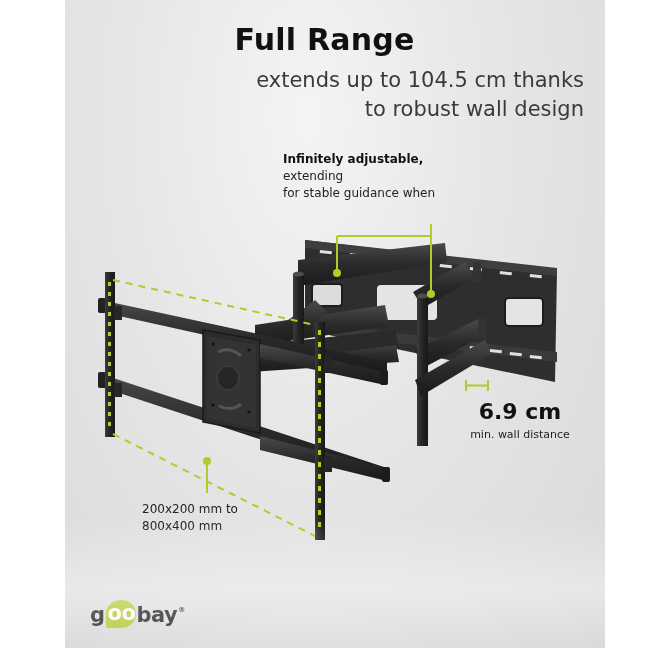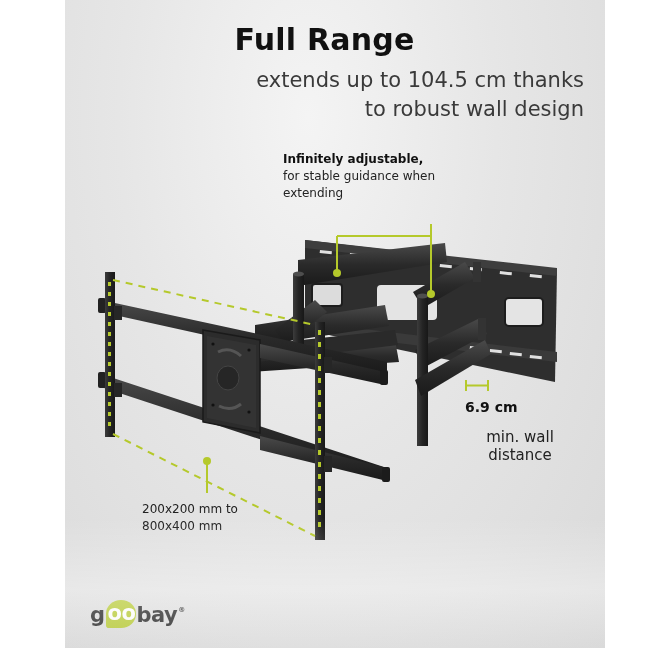--- a/index.html
+++ b/index.html
@@ -22,22 +22,22 @@
   .subtitle {
     position: absolute; left: 0; width: 519px; top: 66px; text-align: right;
     font-size: 21px; line-height: 29px; color: #3a3a3a;
   }
   .callout {
     position: absolute; font-size: 12px; line-height: 17px; color: #222;
   }
   .callout b { display: block; font-weight: bold; color: #111; }
   .c-joints { left: 218px; top: 151px; width: 200px; }
   .c-vesa { left: 77px; top: 501px; width: 160px; }
-  .dist-value { position: absolute; left: 400px; top: 399px; width: 110px; font-size: 14px; font-weight: bold; color: #111; }
-  .dist-label { position: absolute; left: 395px; top: 428px; width: 120px; text-align: center; font-size: 15px; color: #222; }
+  .dist-value { position: absolute; left: 400px; top: 399px; width: 110px; text-align: center; font-size: 22px; font-weight: bold; color: #111; }
+  .dist-label { position: absolute; left: 395px; top: 428px; width: 120px; text-align: center; font-size: 11px; color: #222; }
   .mount { position: absolute; left: 0; top: 0; }
   .logo { position: absolute; left: 25px; top: 603px; font-size: 21px; font-weight: bold; color: #1a1a1a; letter-spacing: -0.5px; display: flex; align-items: center; }
   .logo .oo { position: relative; display: inline-block; width: 32px; height: 24px; }
   .logo .oo .blob { position: absolute; left: 1px; top: -3px; width: 30px; height: 28px; background: #b5c92b; border-radius: 50% 50% 50% 10%; }
   .logo .oo .txt { position: absolute; left: 3px; top: -2px; color: #fff; }
   .logo sup { font-size: 7px; margin-left: 1px; margin-top: -10px; }
 </style>
 </head>
 <body>
 
@@ -198,22 +198,22 @@
 
     <g stroke="#b5c92b" stroke-width="2">
       <line x1="401" y1="380" x2="401" y2="391"></line>
       <line x1="423" y1="380" x2="423" y2="391"></line>
       <line x1="401" y1="385.5" x2="423" y2="385.5"></line>
     </g>
   </svg>
 
   <div class="callout c-joints">
     <b>Infinitely adjustable,</b>
+    <div>extending</div>
     <div>for stable guidance when</div>
-    <div>extending</div>
   </div>
 
   <div class="dist-value">6.9 cm</div>
   <div class="dist-label">min. wall distance</div>
 
   <div class="callout c-vesa">
     <div>200x200 mm to</div>
     <div>800x400 mm</div>
   </div>
 

